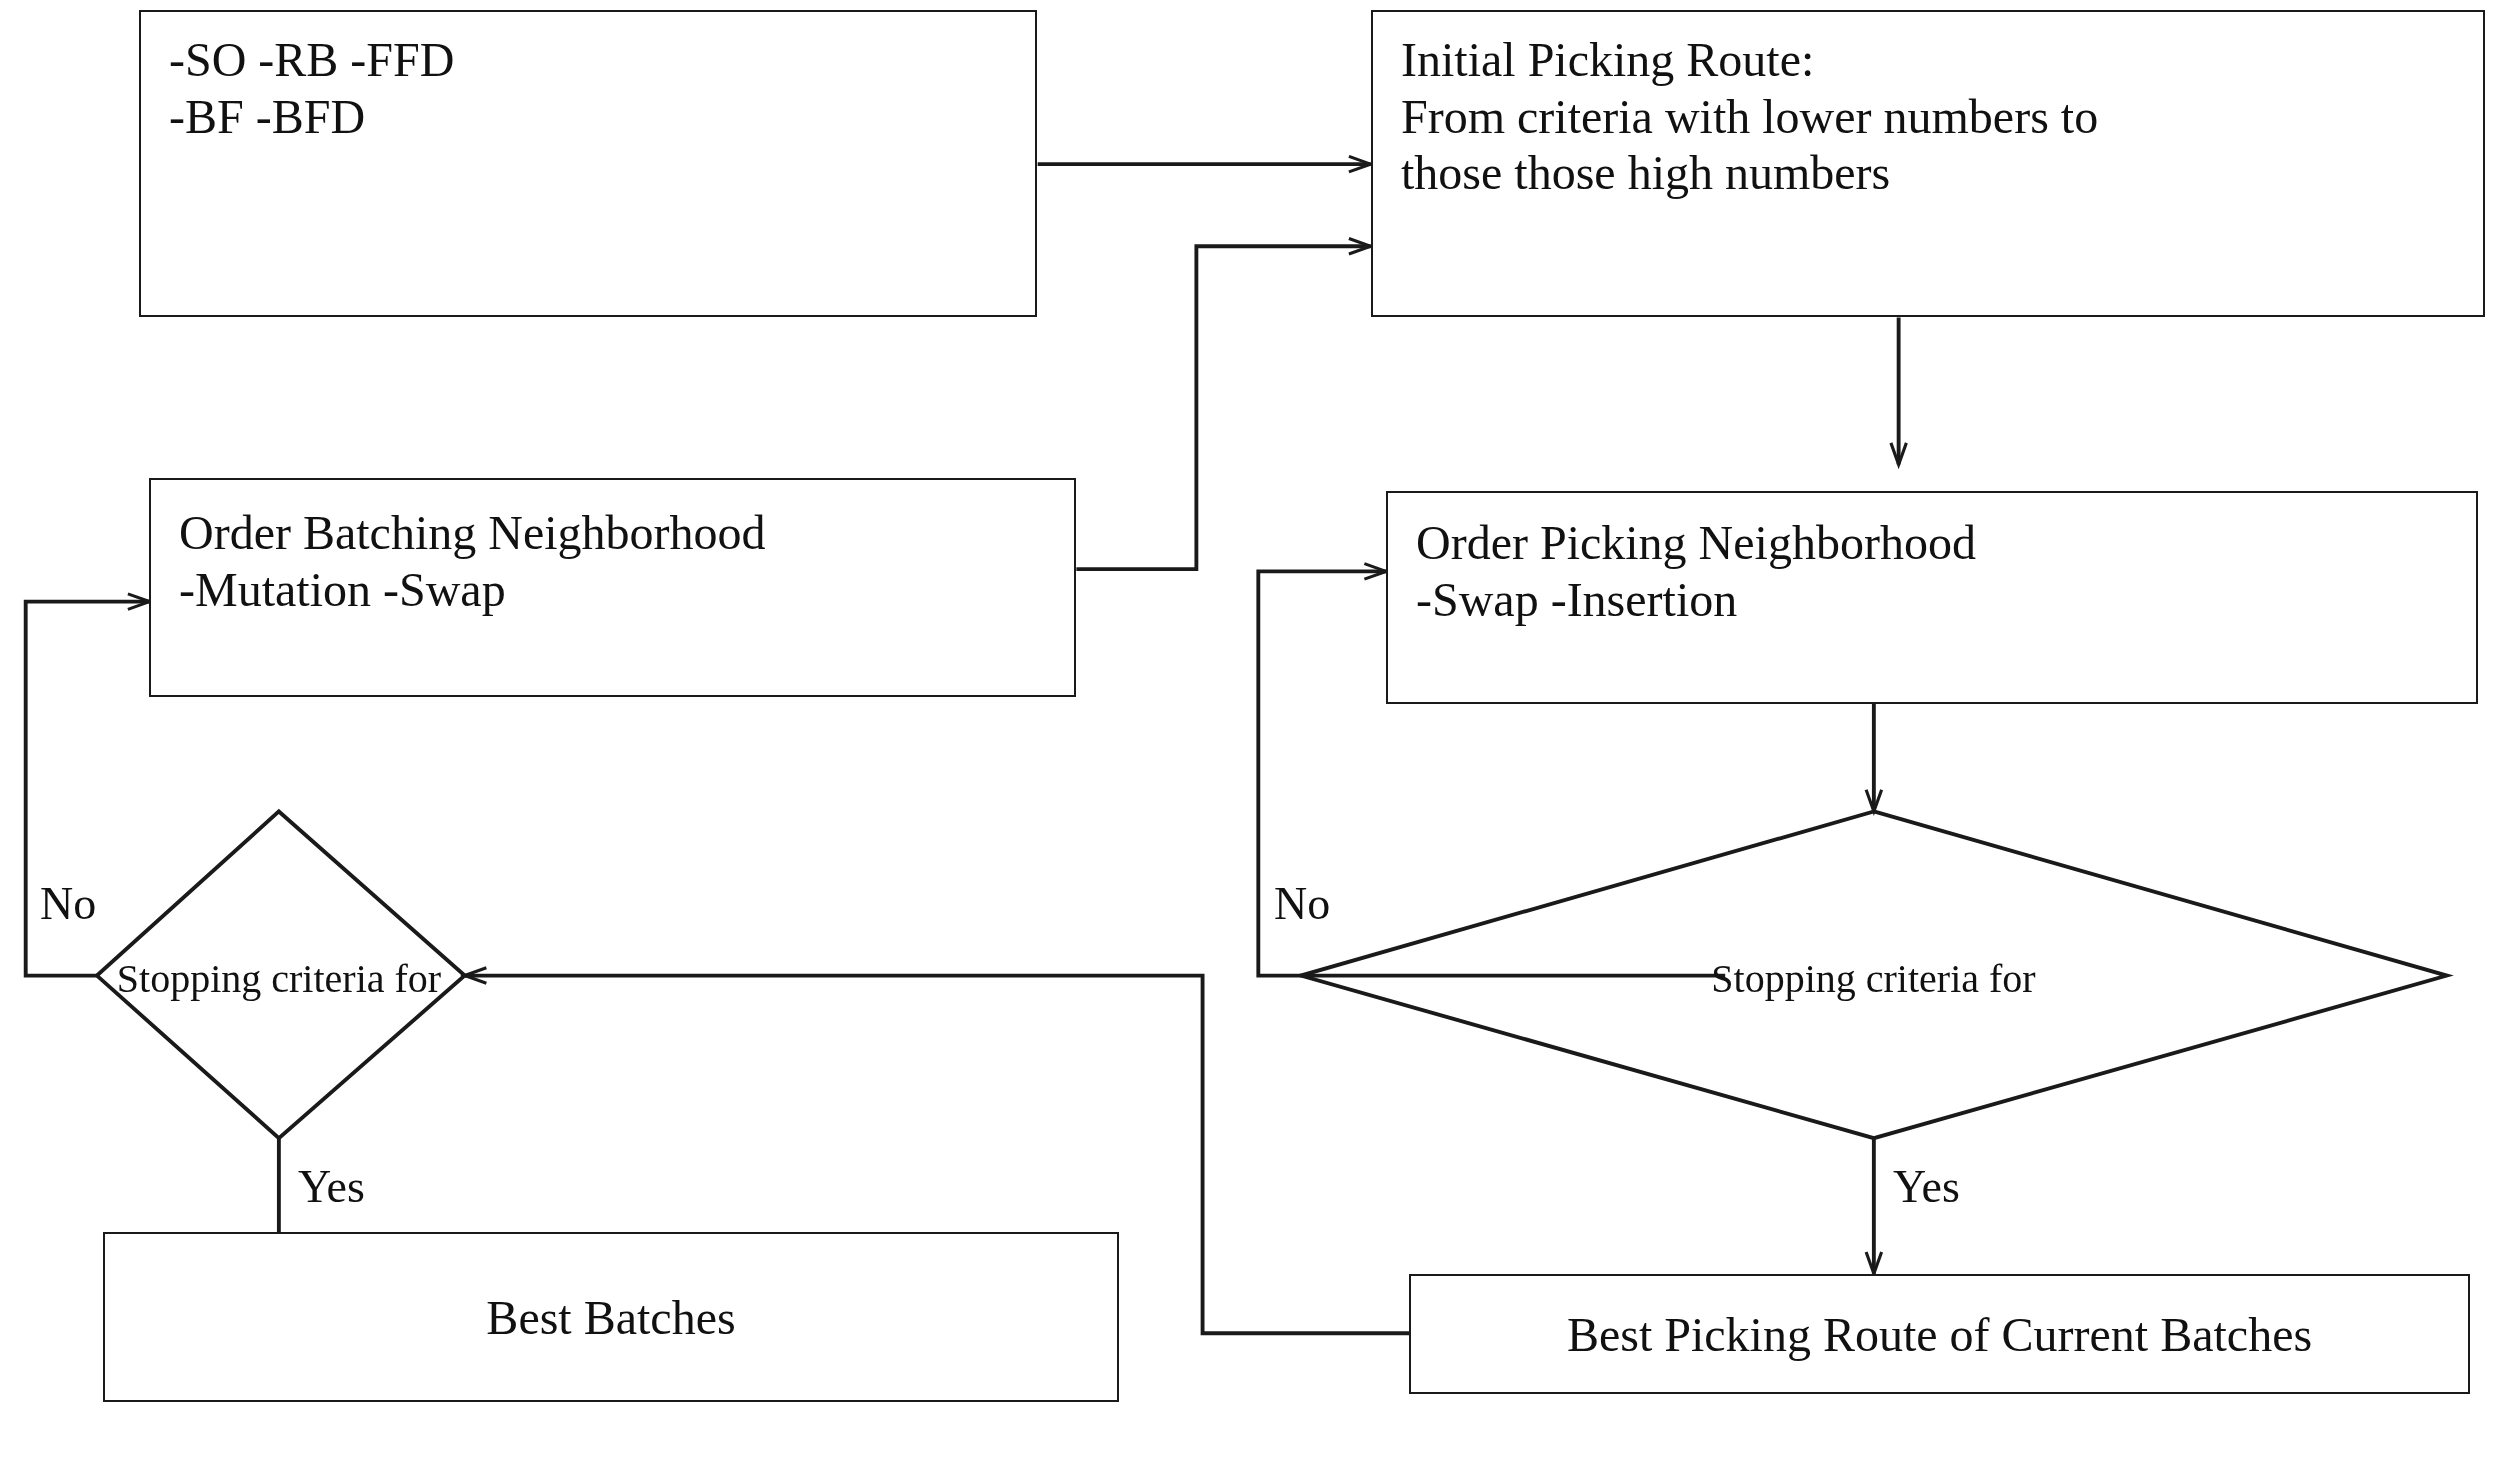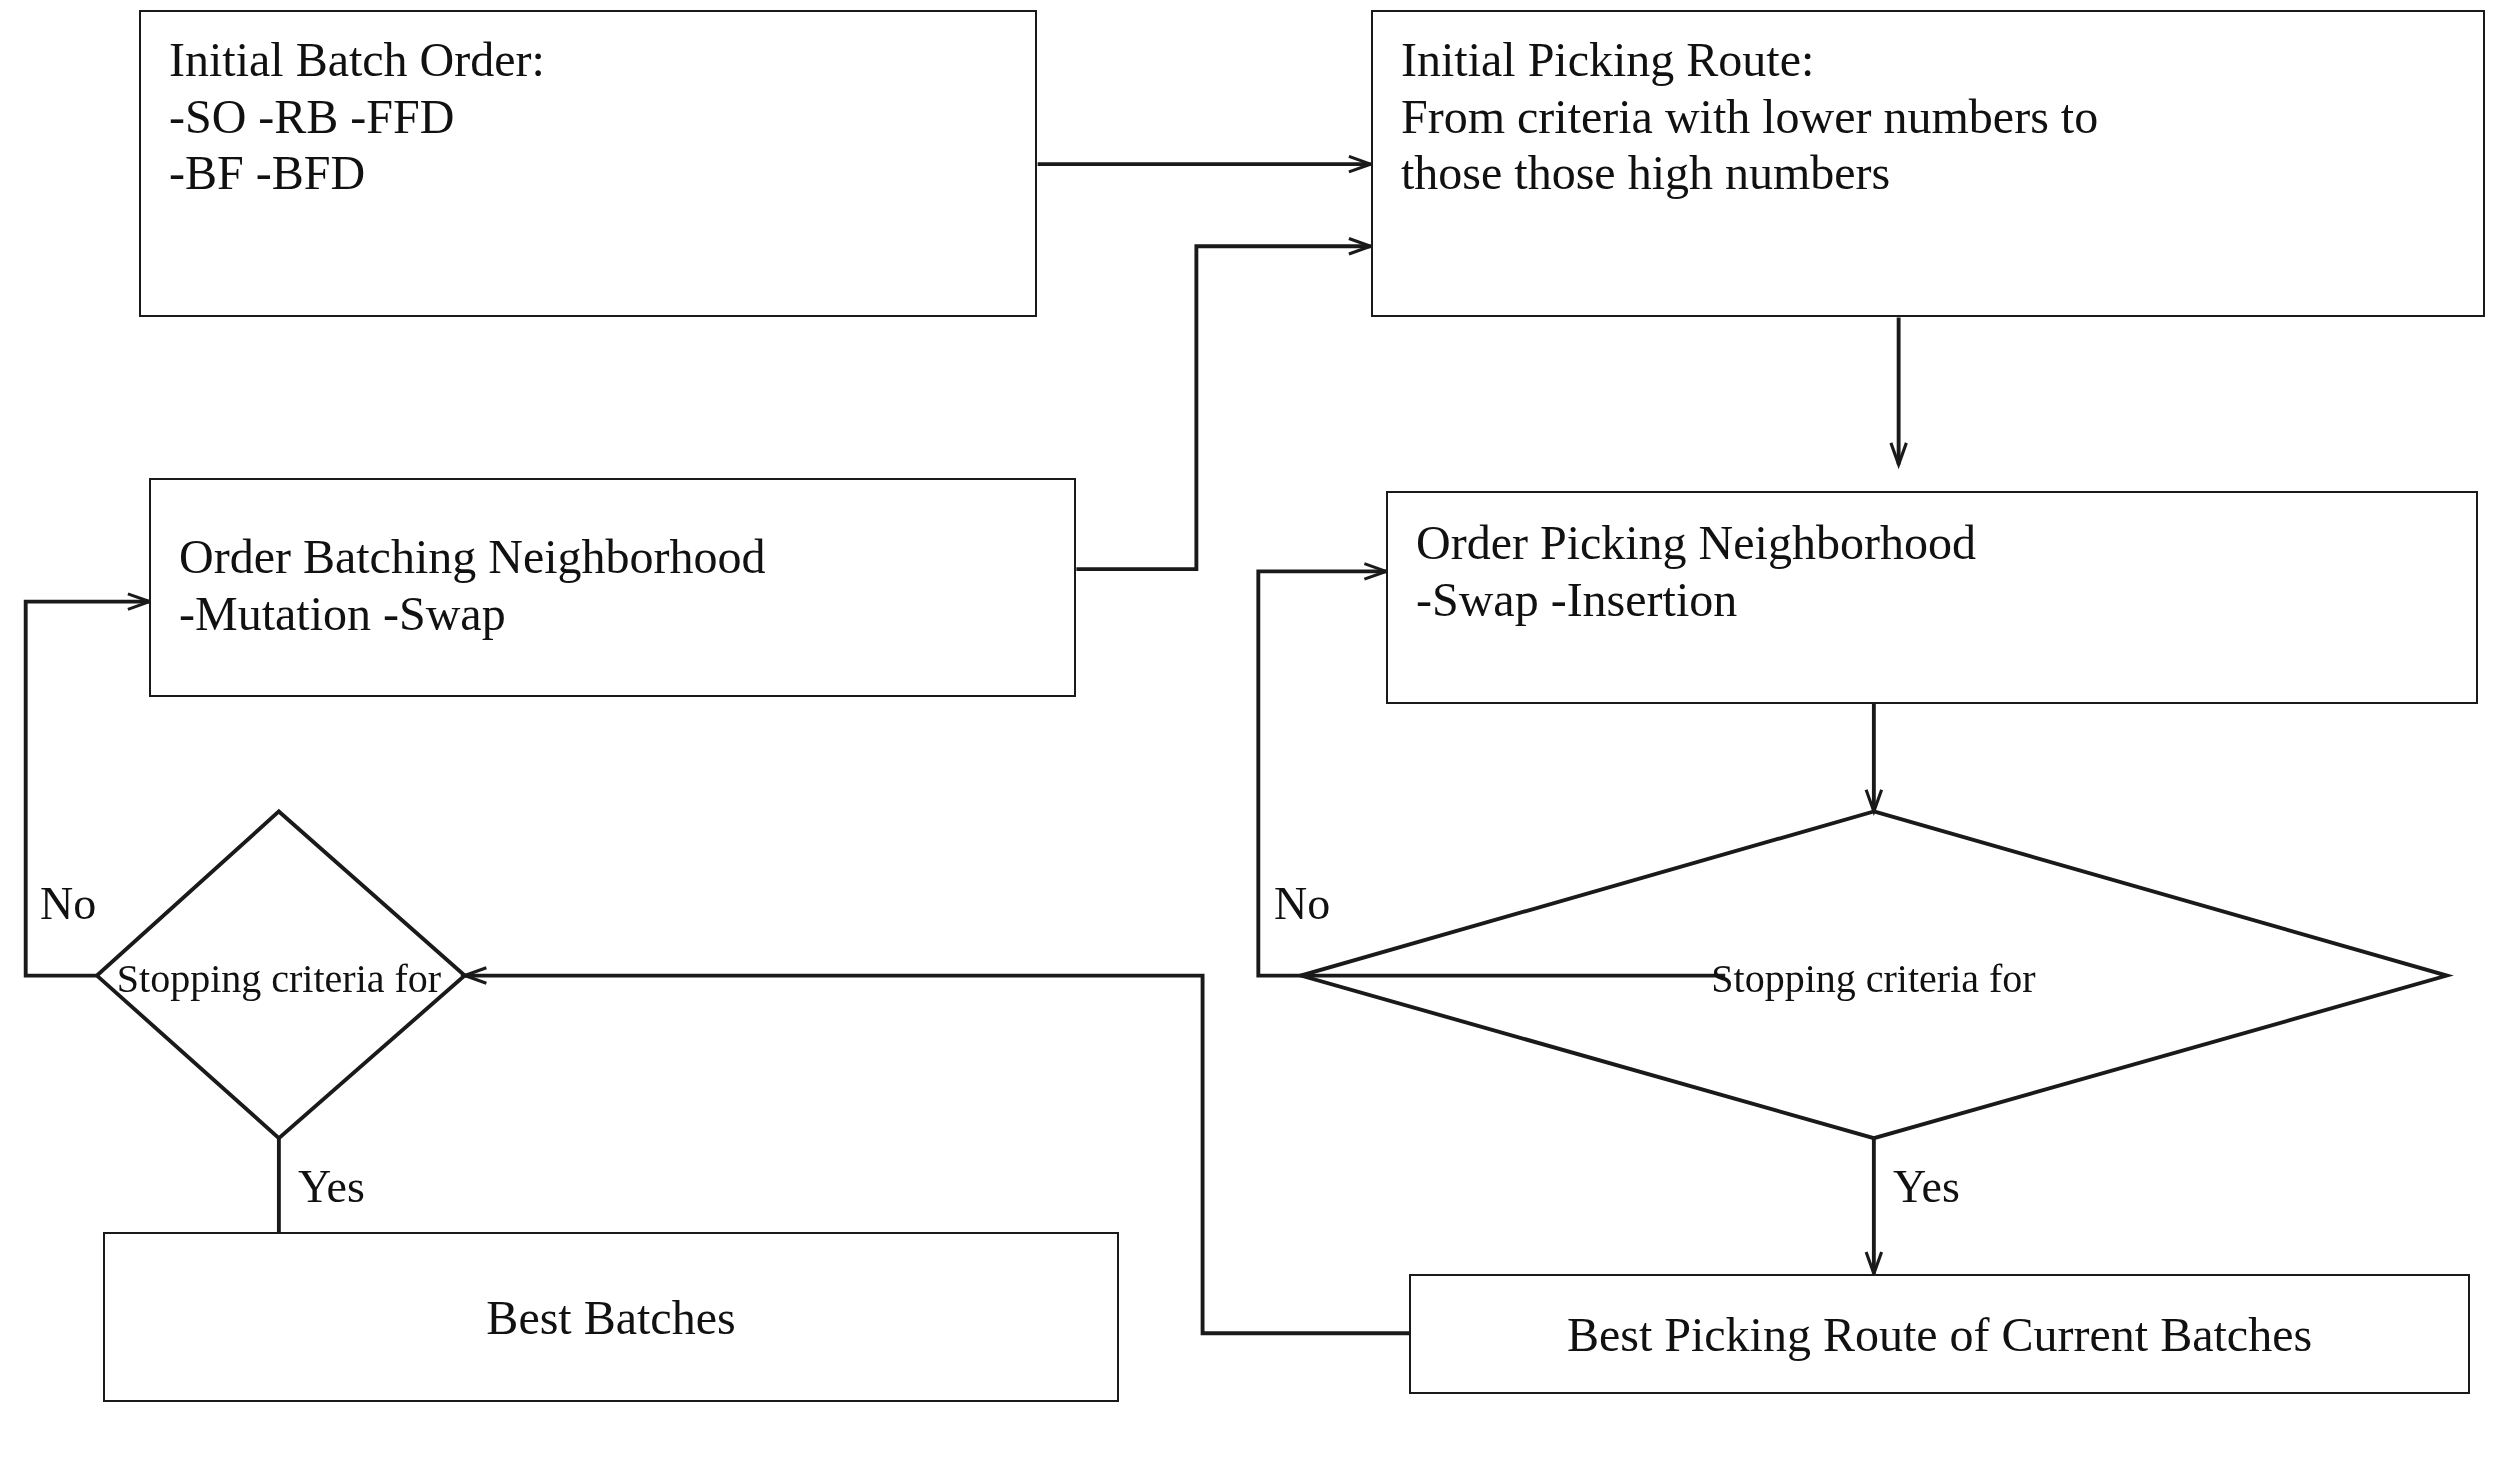--- a/index.html
+++ b/index.html
@@ -46,36 +46,35 @@
       <path d="M360,1470 L360,1658" marker-end="url(#ah)"></path>
 
       <path d="M360,1048 L600,1260 L360,1470 L125,1260 Z"></path>
 
       <path d="M2420,1048 L3160,1260 L2420,1470 L1680,1260 Z"></path>
     </g>
   </svg>
 
   <div class="node" style="left:139px;top:10px;width:898px;height:307px;">
     <div class="pad">
-      <div class="boxtext">Initial Batch Order:</div>
       <div class="boxtext">-SO    -RB    -FFD</div>
       <div class="boxtext">-BF    -BFD</div>
     </div>
   </div>
 
   <div class="node" style="left:1371px;top:10px;width:1114px;height:307px;">
     <div class="pad">
       <div class="boxtext">Initial Picking Route:</div>
       <div class="boxtext">From criteria with lower numbers to</div>
       <div class="boxtext">those those high numbers</div>
     </div>
   </div>
 
   <div class="node" style="left:149px;top:478px;width:927px;height:219px;">
-    <div class="pad" style="padding-top:25px;margin-top:24px;">
+    <div class="pad" style="padding-top:25px;">
       <div class="boxtext">Order Batching Neighborhood</div>
       <div class="boxtext"> -Mutation      -Swap</div>
     </div>
   </div>
 
   <div class="node" style="left:1386px;top:491px;width:1092px;height:213px;">
     <div class="pad" style="padding-top:22px;">
       <div class="boxtext">Order Picking Neighborhood</div>
       <div class="boxtext"> -Swap      -Insertion</div>
     </div>

